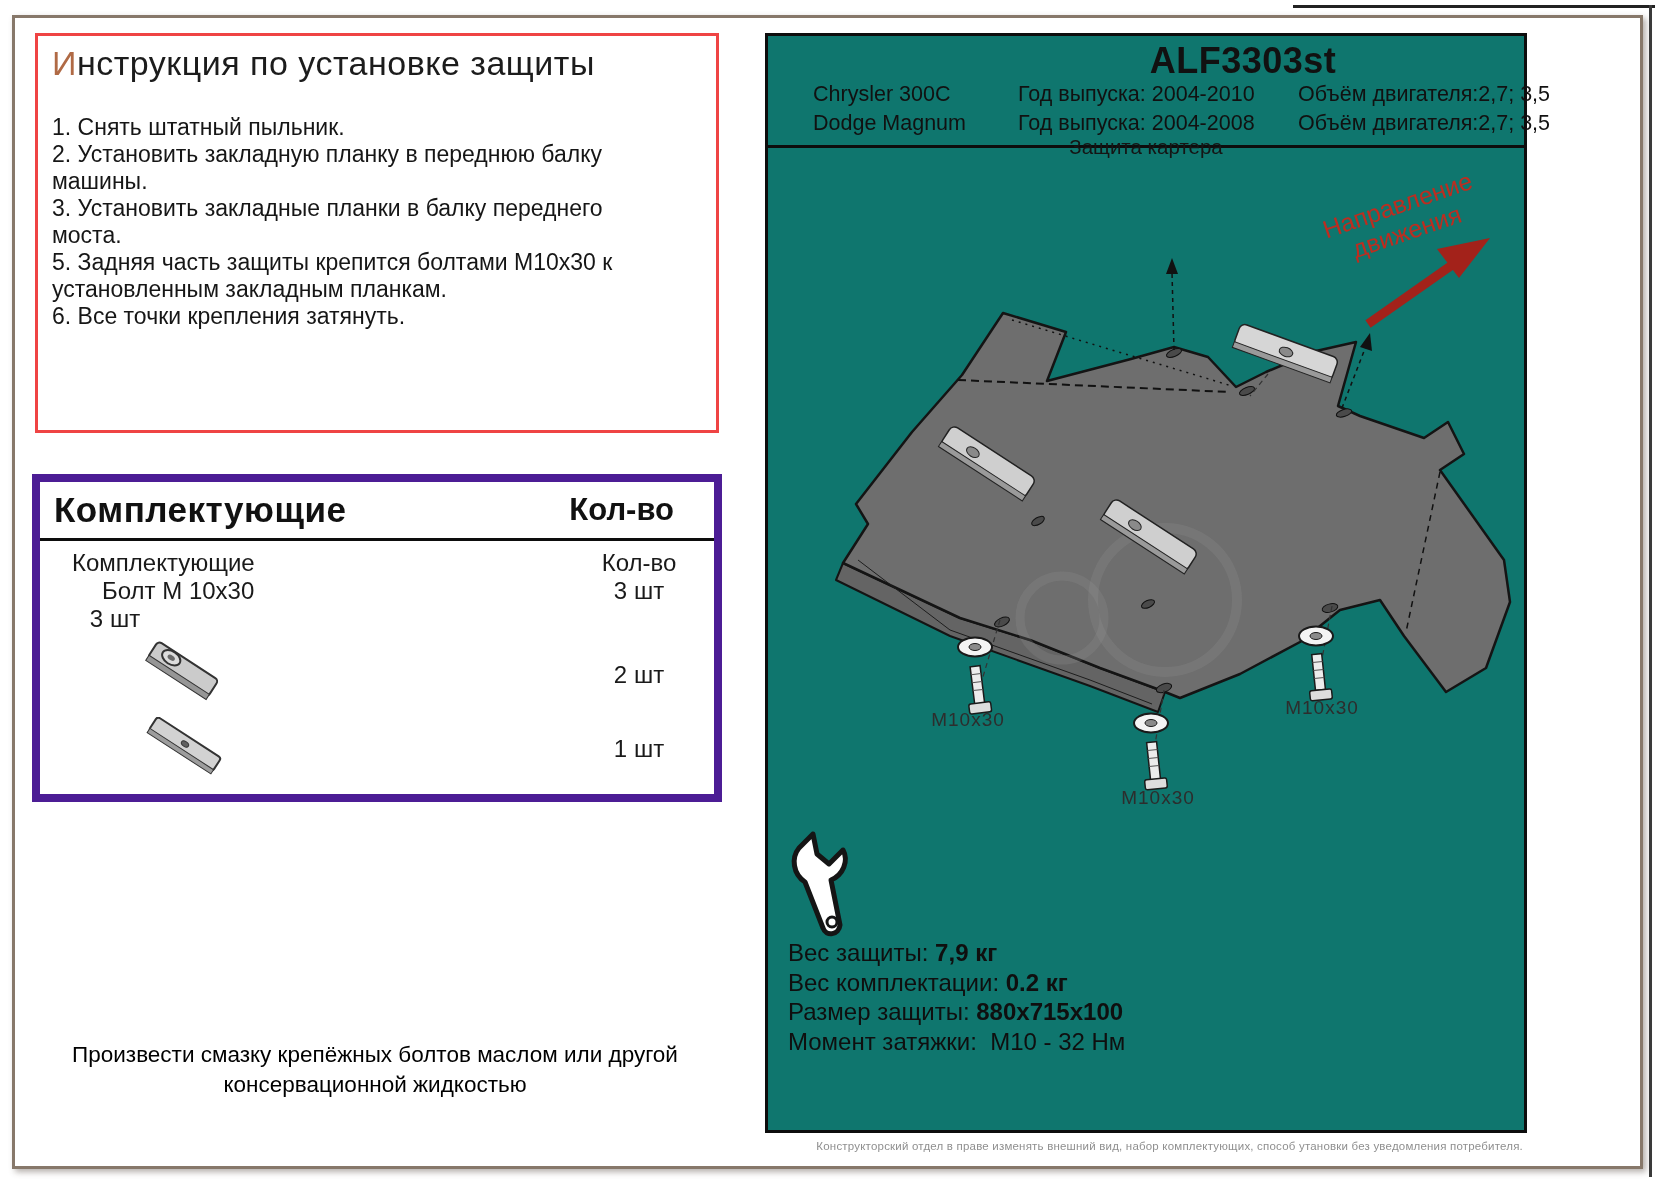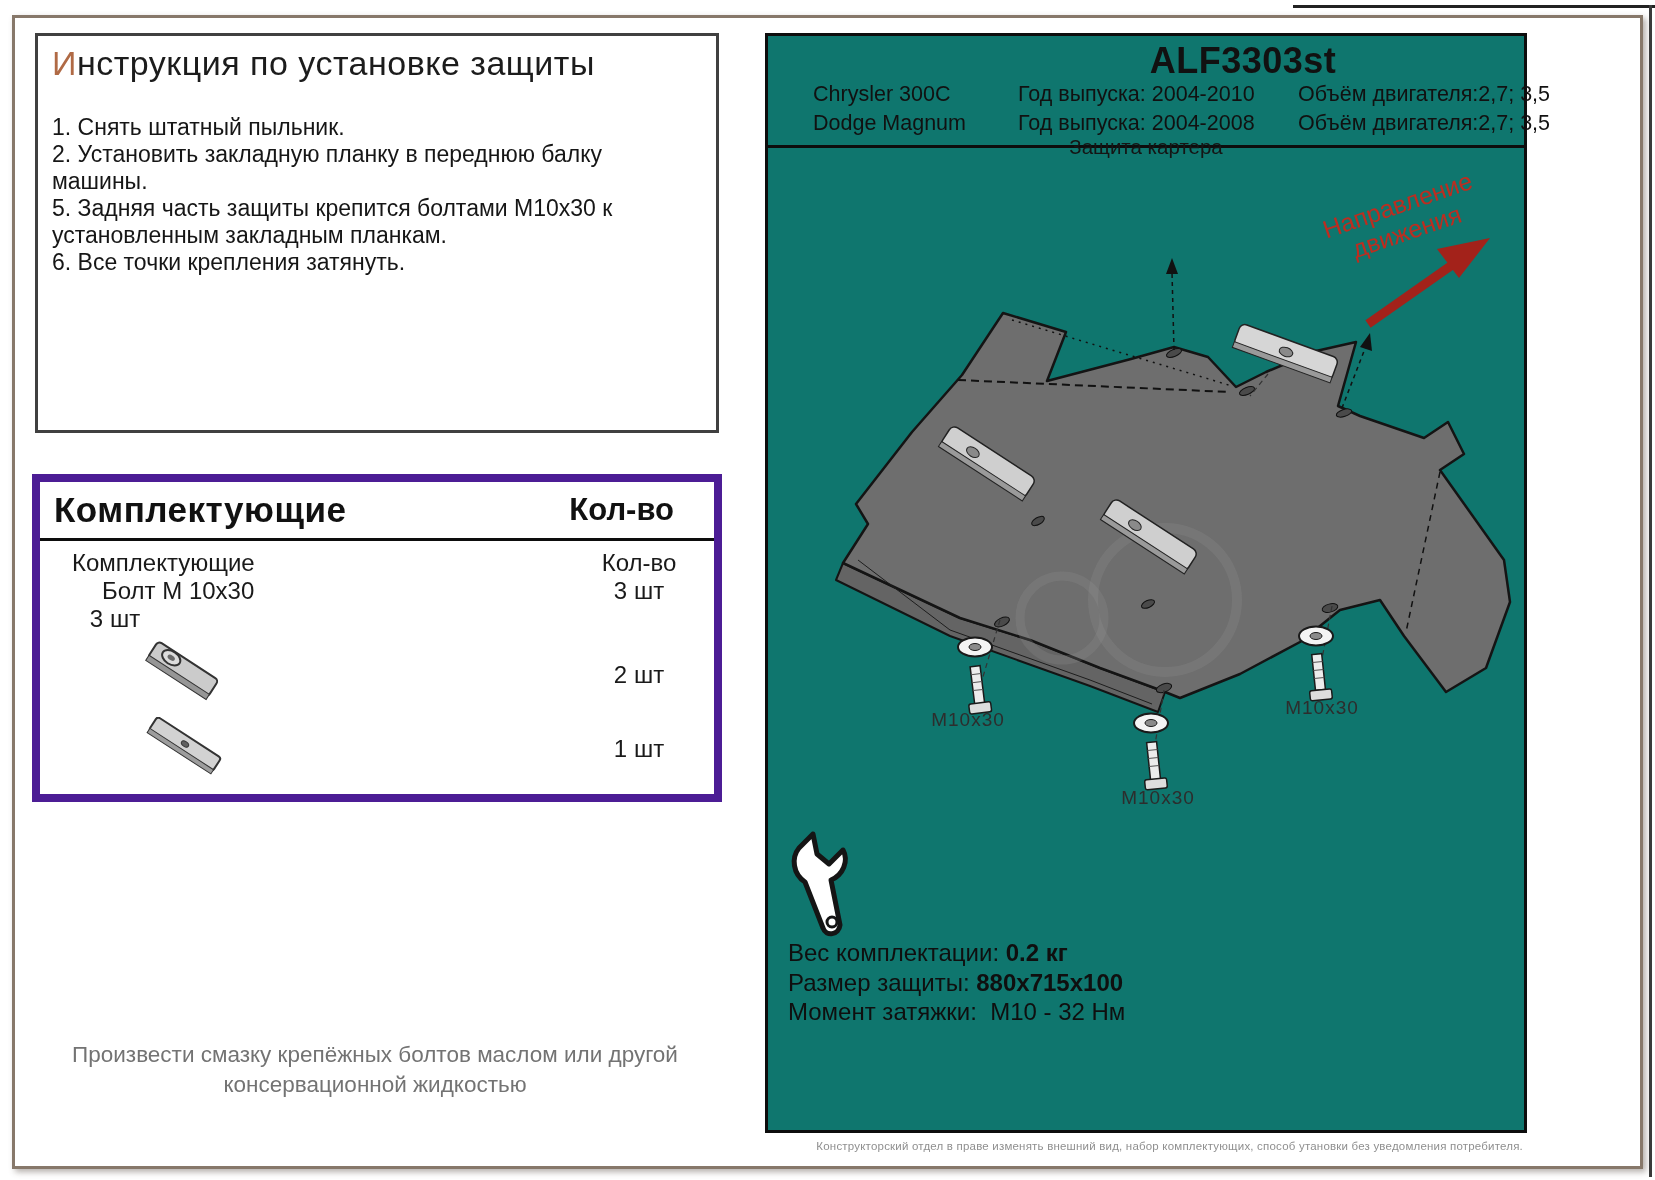--- a/index.html
+++ b/index.html
@@ -8,21 +8,21 @@
     font-family:"Liberation Sans",sans-serif;color:#111;overflow:hidden;
   }
   .abs{position:absolute;}
   
   .page-border{left:12px;top:15px;width:1625px;height:1148px;border:3px solid #87786a;background:#fff;
                box-shadow:3px 3px 6px rgba(90,80,70,.45);}
   .artifact-top{left:1293px;top:5px;width:362px;height:3px;background:#222;}
   .artifact-right{left:1649px;top:5px;width:3px;height:1172px;background:#3a3a3a;}
 
   
-  .instr-box{left:35px;top:33px;width:678px;height:394px;border:3px solid #404040;background:#fff;}
+  .instr-box{left:35px;top:33px;width:678px;height:394px;border:3px solid #ef4444;background:#fff;}
   .instr-title{left:14px;top:8px;font-size:34px;letter-spacing:.5px;color:#1c1c1c;white-space:nowrap;}
   .instr-title .first{color:#b06a45;}
   .instr-list{left:14px;top:78px;width:618px;font-size:23px;line-height:27px;color:#161616;}
   .instr-list > div{margin:0;}
 
   
   .comp-box{left:32px;top:474px;width:674px;height:312px;border:8px solid #4c1d95;background:#fff;}
   .comp-head{display:flex;justify-content:space-between;align-items:center;height:56px;
              border-bottom:3px solid #0d0d0d;padding:0 40px 0 14px;}
   .comp-head .h-name{font-size:35px;font-weight:bold;letter-spacing:.5px;}
@@ -30,21 +30,21 @@
   .comp-row{display:flex;align-items:center;}
   .comp-row .c-name{flex:1;font-size:24px;color:#1a1a1a;}
   .comp-row .c-qty{width:150px;text-align:center;font-size:24px;color:#1a1a1a;}
   .r-sub{margin-top:8px;}
   .r-sub .c-name{padding-left:32px;}
   .r-item .c-name{padding-left:62px;}
   .r-icon{margin-top:6px;}
   .r-icon .c-name{padding-left:95px;}
 
   
-  .warning{left:45px;top:1040px;width:660px;text-align:center;font-size:22.5px;line-height:30px;color:#737373;}
+  .warning{left:45px;top:1040px;width:660px;text-align:center;font-size:22.5px;line-height:30px;color:#000000;}
 
   
   .card{left:765px;top:33px;width:756px;height:1094px;border:3px solid #0d0d0d;background:#0f766e;}
   .card-head{position:absolute;left:0;top:0;width:100%;height:109px;border-bottom:3px solid #0d0d0d;}
   .part-no{position:absolute;left:300px;top:4px;width:350px;text-align:center;
            font-size:36px;font-weight:bold;letter-spacing:.5px;}
   .veh-row{position:absolute;left:0;width:100%;display:grid;grid-template-columns:45px 205px 280px 226px;
            font-size:21.5px;color:#111;}
   .veh-row span{white-space:nowrap;}
   .veh-row .v-model{grid-column:2;}
@@ -74,20 +74,21 @@
   <div class="abs artifact-top"></div>
   <div class="abs artifact-right"></div>
 
   <div class="abs instr-box">
     <div class="abs instr-title">
       <span class="first">И</span><span>нструкция по установке защиты</span>
     </div>
     <div class="abs instr-list">
       <div>1. Снять штатный пыльник.</div>
       <div>2. Установить закладную планку в переднюю балку машины.</div>
+      <div>3. Установить закладные планки в балку переднего моста.</div>
       <div>5. Задняя часть защиты крепится болтами М10х30 к установленным закладным планкам.</div>
       <div>6. Все точки крепления затянуть.</div>
     </div>
   </div>
 
   <div class="abs comp-box">
     <div class="comp-head">
       <span class="h-name">Комплектующие</span>
       <span class="h-qty">Кол-во</span>
     </div>
@@ -269,20 +270,21 @@
       <text class="bolt-label" x="1322" y="714" text-anchor="middle">M10x30</text>
     </g>
   </svg>
 
   <svg class="abs" style="left:783px;top:828px;" width="92" height="112" viewBox="0 0 92 112">
     <path d="M30,6 L16,20 C8,30 10,46 22,54 L40,100 C43,109 56,107 57,97 L48,52 C60,47 66,33 60,22 L46,36 L34,26 Z" fill="#ffffff" stroke="#151515" stroke-width="5" stroke-linejoin="round"></path>
     <circle cx="49" cy="94" r="5" fill="#ffffff" stroke="#151515" stroke-width="3"></circle>
   </svg>
 
   <div class="abs specs">
+    <div><span>Вес защиты: </span><span class="val-b">7,9 кг</span></div>
     <div><span>Вес комплектации: </span><span class="val-b">0.2 кг</span></div>
     <div><span>Размер защиты: </span><span class="val-b">880x715x100</span></div>
     <div><span>Момент затяжки:  </span><span>М10 - 32 Нм</span></div>
   </div>
 
   <div class="abs card-footer">Конструкторский отдел в праве изменять внешний вид, набор комплектующих, способ утановки без уведомления потребителя.</div>
 
 </div>
 
 </body></html>

